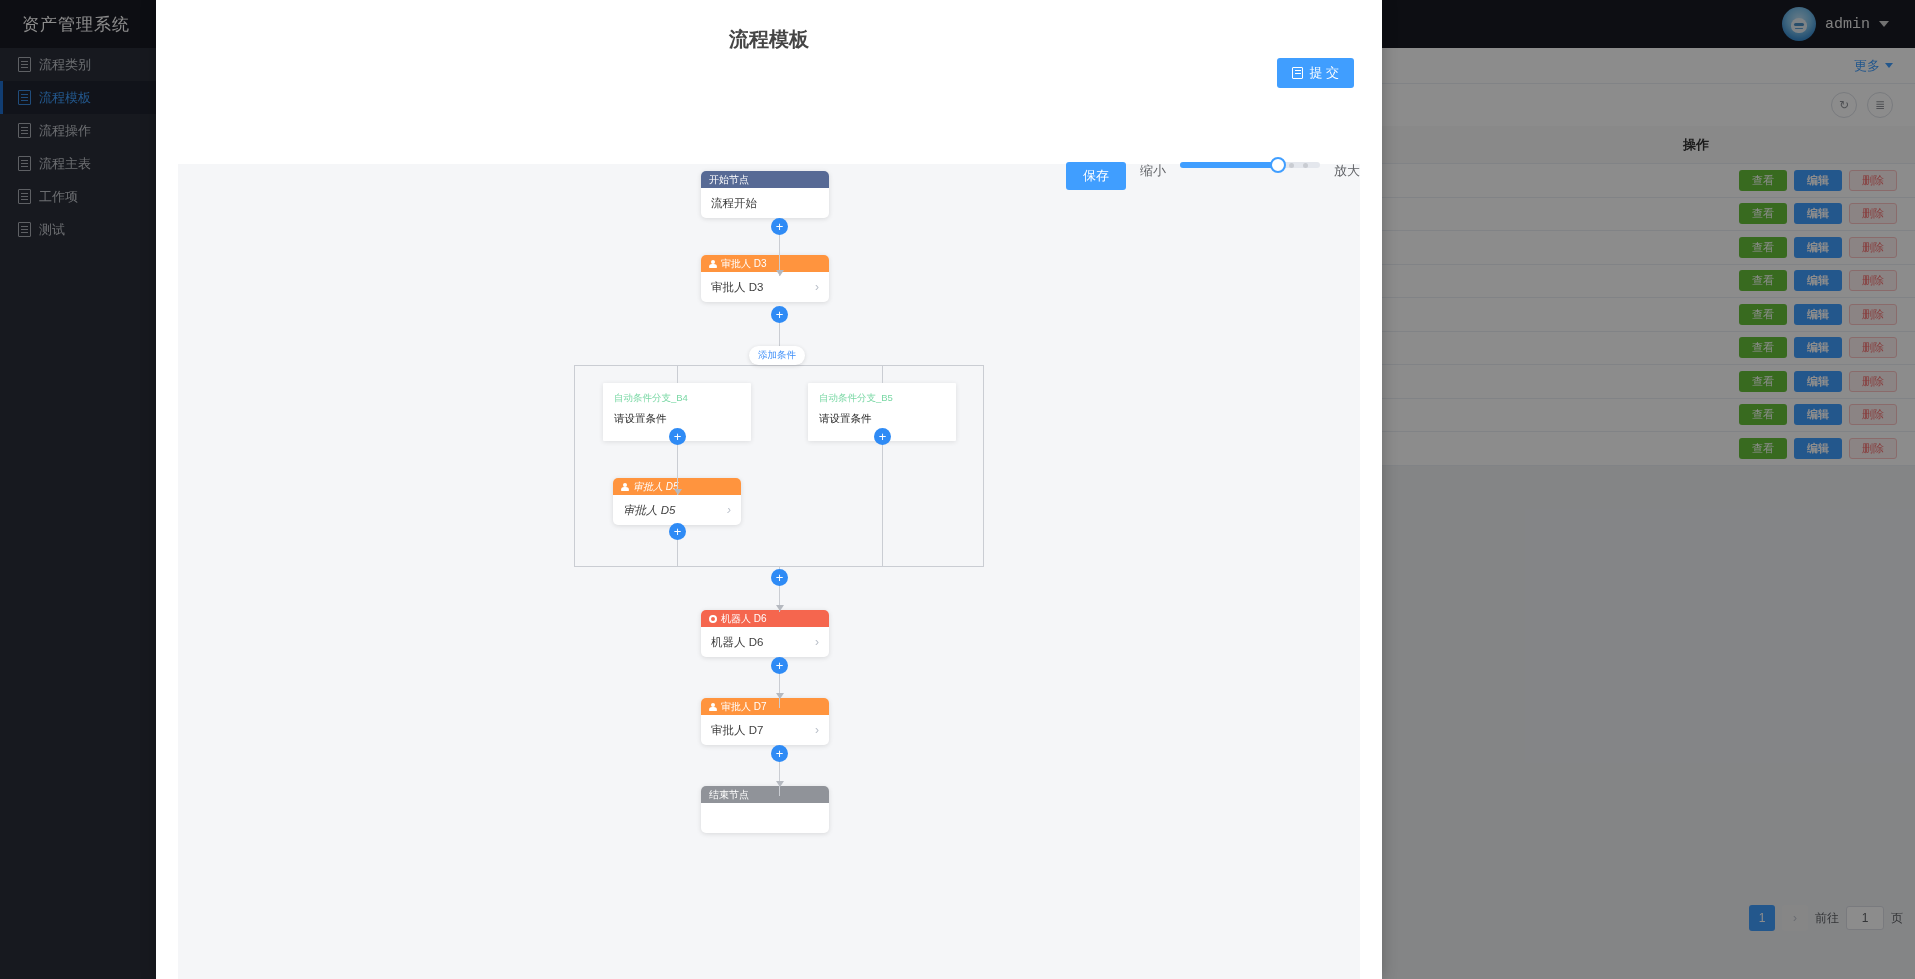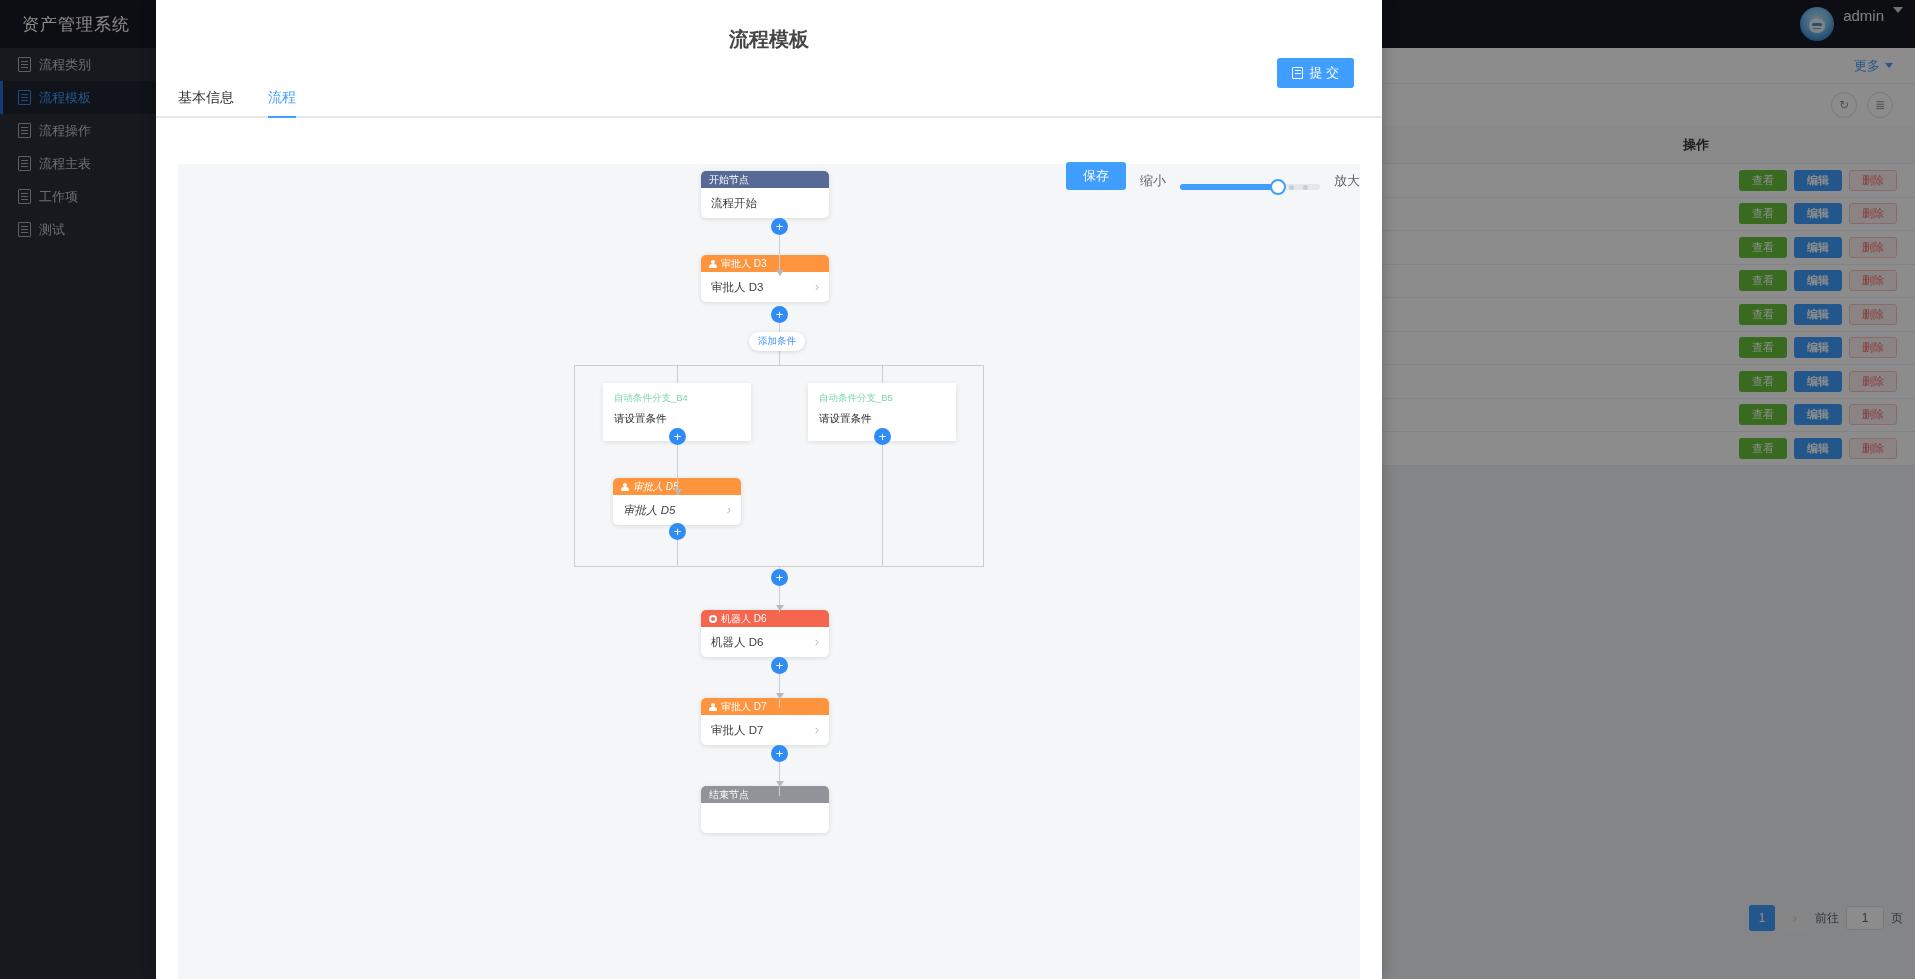--- a/index.html
+++ b/index.html
@@ -16,22 +16,22 @@
   .topbar {
     position: absolute; top: 0; left: 0; right: 0; height: 48px;
     background: #191a23; display: flex; align-items: center;
   }
   .topbar-logo {
     width: 156px; height: 48px; display: flex; align-items: center;
     padding-left: 22px; color: #ffffff; font-size: 17px; letter-spacing: 1px;
   }
   .topbar-spacer { flex: 1; }
   .topbar-user {
-    display: flex; gap: 9px; padding-right: 12px;
-    color: #e8e8e8; font-size: 15px;
+    display: flex; align-items: center; gap: 9px; padding-right: 26px;
+    color: #e8e8e8; font-size: 15px; font-family: Liberation Mono, monospace;
   }
   .avatar {
     width: 34px; height: 34px; border-radius: 50%;
     background: radial-gradient(circle at 50% 38%, #bfe0f5 0%, #7cc0ea 42%, #3d8fd0 72%, #2f7ab8 100%);
     position: relative; overflow: hidden; flex: none;
   }
   .avatar::before {
     content: ""; position: absolute; left: 9px; top: 11px;
     width: 16px; height: 15px; border-radius: 50% 50% 45% 45%;
     background: #e6eef4;
@@ -152,21 +152,21 @@
     font-size: 14px; color: #303133; padding-bottom: 9px; cursor: pointer;
     position: relative;
   }
   .tab.active { color: #409eff; }
   .tab.active::after {
     content: ""; position: absolute; left: 0; right: 0; bottom: -2px; height: 2px;
     background: #409eff;
   }
 
   .canvas-toolbar {
-    position: absolute; right: 22px; top: 162px; display: flex; align-items: flex-end;
+    position: absolute; right: 22px; top: 162px; display: flex; align-items: flex-start;
     gap: 14px; z-index: 5;
   }
   .save-btn {
     height: 28px; padding: 0 17px; background: #409eff; color: #fff; font-size: 13px;
     border-radius: 3px; border: none; cursor: pointer;
   }
   .zoom-label { font-size: 13px; color: #606266; }
   .slider-track {
     width: 140px; height: 6px; border-radius: 3px; background: #e4e7ed;
     position: relative; cursor: pointer;
@@ -236,21 +236,21 @@
   .plus-btn {
     position: absolute; width: 17px; height: 17px; border-radius: 50%;
     background: #2f8bf5; color: #fff; display: flex; align-items: center;
     justify-content: center; font-size: 13px; line-height: 1; cursor: pointer;
     z-index: 3; font-weight: 300;
   }
   .add-cond-btn {
     position: absolute; height: 19px; padding: 0 9px; border-radius: 10px;
     background: #fff; box-shadow: 0 1px 4px rgba(0,0,0,.13);
     color: #3d8ef8; font-size: 9.5px; display: flex; align-items: center;
-    justify-content: center; cursor: pointer; z-index: 3; white-space: nowrap;
+    justify-content: center; cursor: pointer; z-index: 3; white-space: nowrap; margin-top: 14px;
   }
 
   .vline { position: absolute; width: 1px; background: #cacdd3; z-index: 1; }
   .hline { position: absolute; height: 1px; background: #cacdd3; z-index: 1; }
   .arrow-head {
     position: absolute; width: 0; height: 0; z-index: 2;
     border-left: 4px solid transparent; border-right: 4px solid transparent;
     border-top: 6px solid #b5b9c0;
   }
 </style>
@@ -390,24 +390,20 @@
 <div id="modal">
 
   <div class="modal-head">
     <div class="modal-title">流程模板</div>
     <button class="submit-btn">
       <span class="submit-icon"></span>
       <span>提 交</span>
     </button>
   </div>
 
-  <div class="tabs">
-    <div class="tab">基本信息</div>
-    <div class="tab active">流程</div>
-  </div>
 
   <div class="canvas-toolbar">
     <button class="save-btn">保存</button>
     <span class="zoom-label">缩小</span>
     <div class="slider-track">
       <div class="slider-fill" style="width: 70%;"></div>
       <div class="slider-stop" style="left:78%"></div>
       <div class="slider-stop" style="left:88%"></div>
       <div class="slider-thumb" style="left: 70%;"></div>
     </div>

